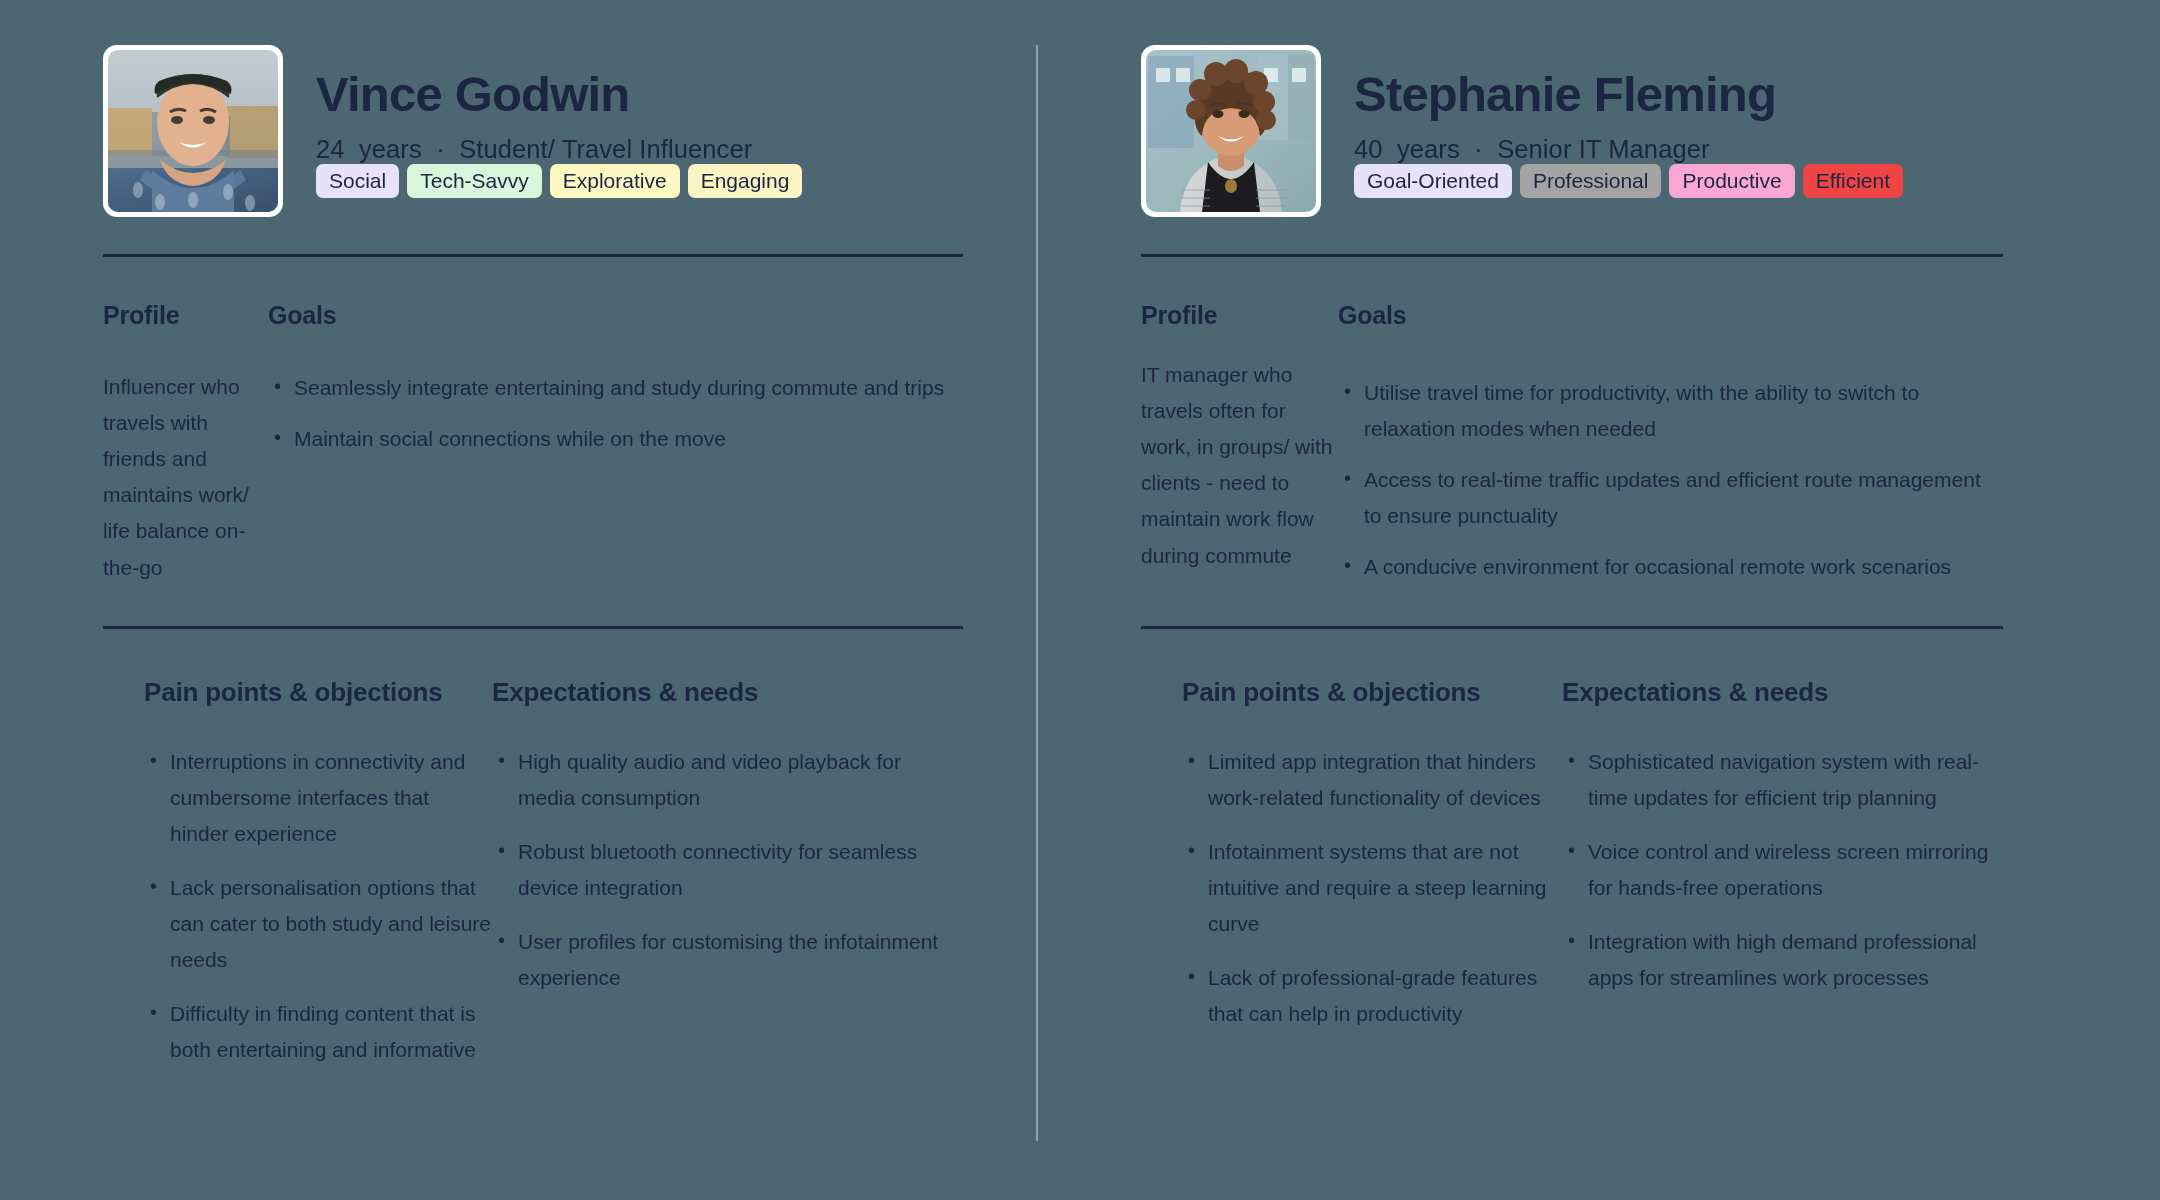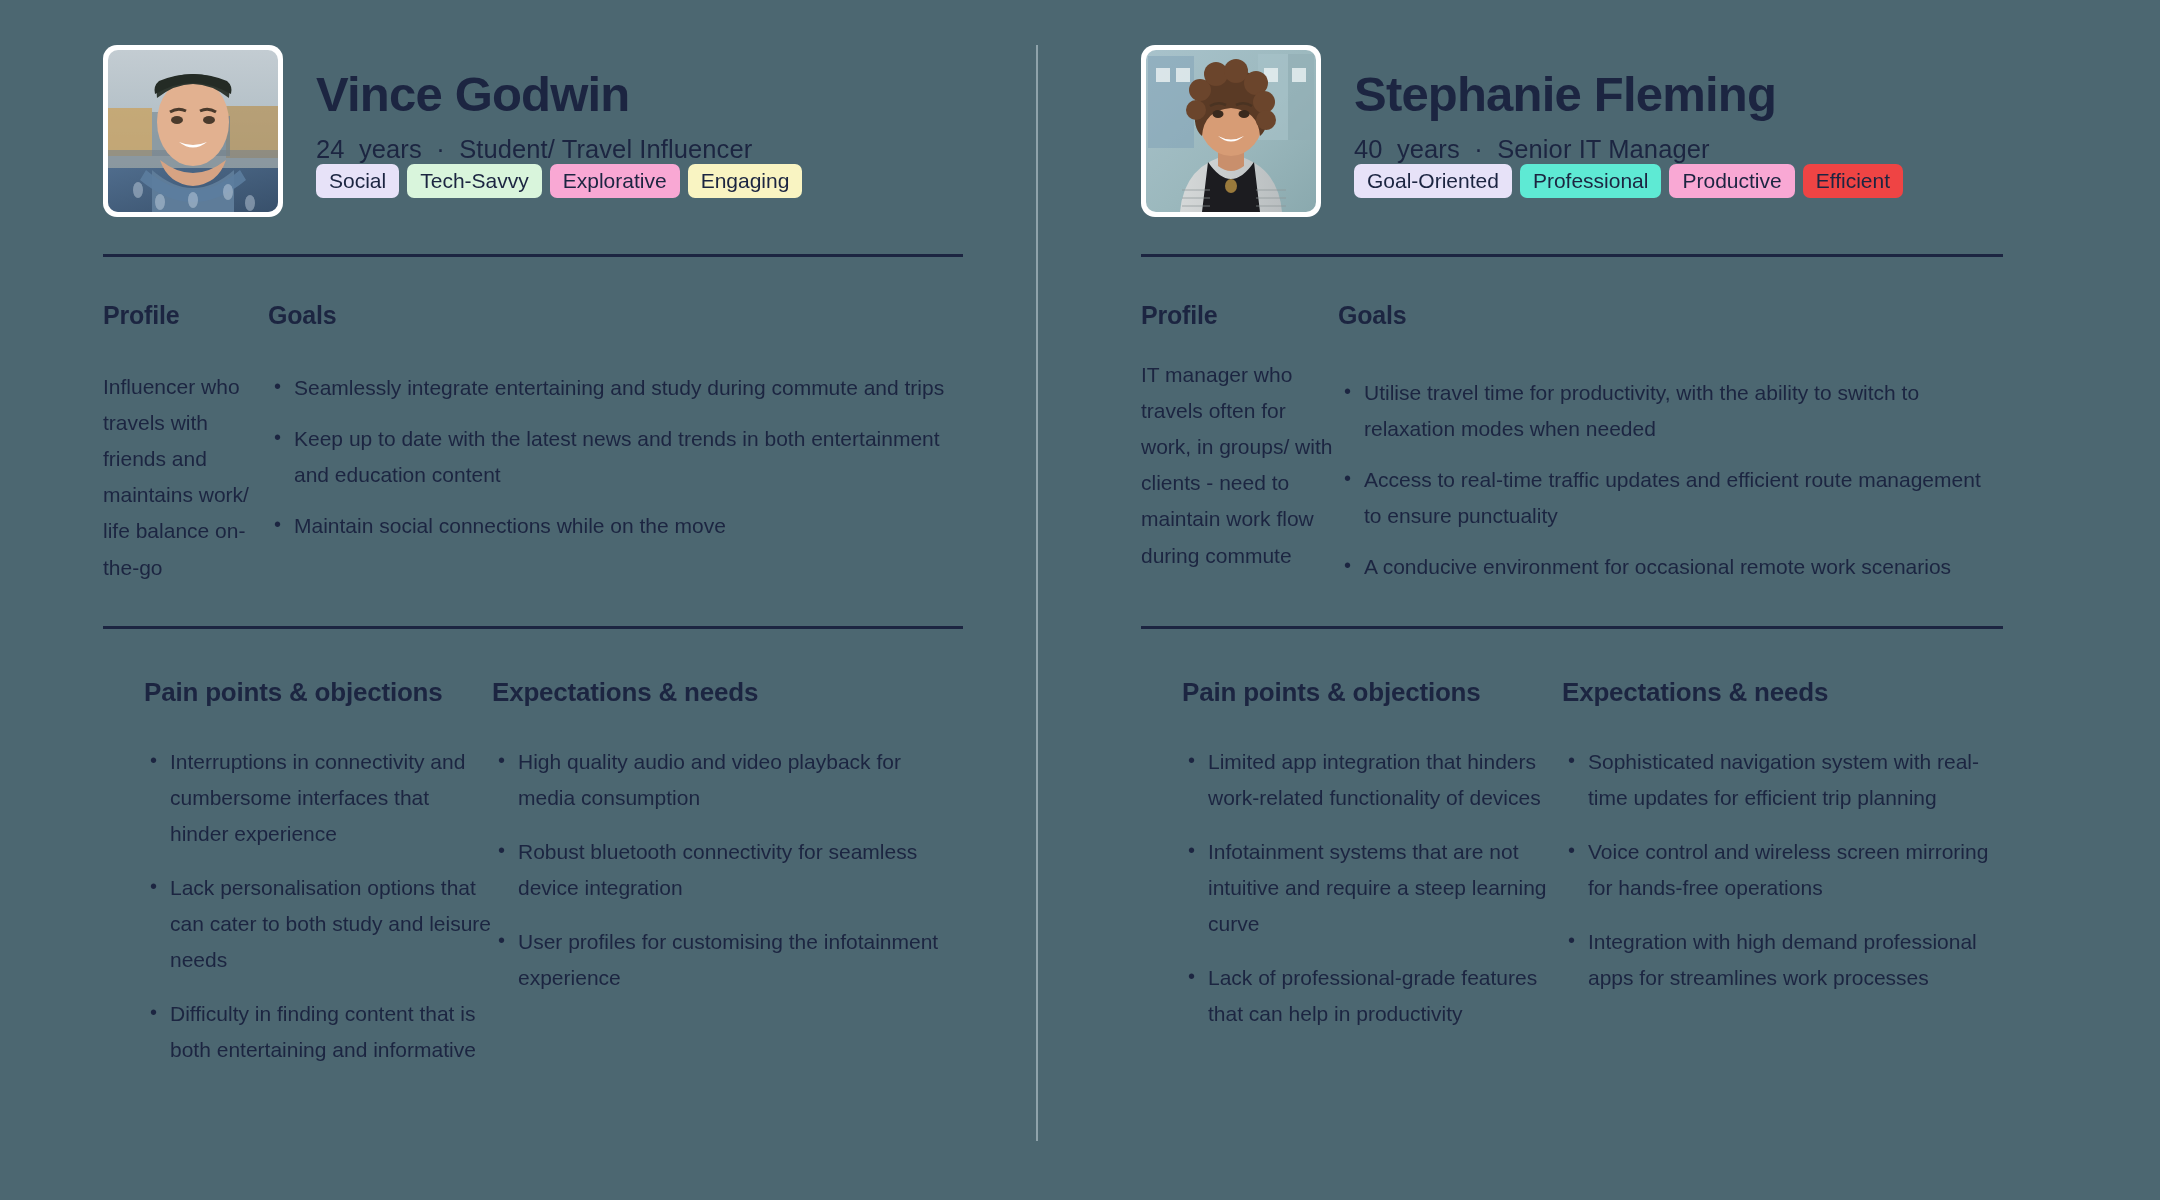--- a/index.html
+++ b/index.html
@@ -224,38 +224,37 @@
         <div class="pname">Vince Godwin</div>
         <div class="pmeta">
           <span>24</span>&nbsp;
           <span>years</span>&nbsp;
           <span>·</span>&nbsp;
           <span>Student/ Travel Influencer</span>
         </div>
         <div class="tags">
           <span class="tag" style="background:#e7e2f8">Social</span>
           <span class="tag" style="background:#d9f5dc">Tech-Savvy</span>
-          <span class="tag" style="background:#f9a8d4">Explorative</span>
+          <span class="tag" style="background:#fef9c3">Explorative</span>
           <span class="tag" style="background:#f9f4c2">Engaging</span>
         </div>
       </div>
     </div>
 
     <div class="hrule hrule-1"></div>
 
     <div class="two-col mid-left">
       <div class="colA">
         <div class="sec-title">Profile</div>
         <p class="body-text">Influencer who travels with friends and maintains work/ life balance on-the-go</p>
       </div>
       <div class="colB">
         <div class="sec-title">Goals</div>
         <ul class="blist">
           <li>Seamlessly integrate entertaining and study during commute and trips</li>
-          <li>Keep up to date with the latest news and trends in both entertainment and education content</li>
           <li>Maintain social connections while on the move</li>
         </ul>
       </div>
     </div>
 
     <div class="hrule hrule-2"></div>
 
     <div class="bot bot-left">
       <div class="colA">
         <div class="sec-title">Pain points &amp; objections</div>
@@ -335,21 +334,21 @@
       <div class="head-txt">
         <div class="pname">Stephanie Fleming</div>
         <div class="pmeta">
           <span>40</span>&nbsp;
           <span>years</span>&nbsp;
           <span>·</span>&nbsp;
           <span>Senior IT Manager</span>
         </div>
         <div class="tags">
           <span class="tag" style="background:#e7e2f8">Goal-Oriented</span>
-          <span class="tag" style="background:#5eead4">Professional</span>
+          <span class="tag" style="background:#a3a3a3">Professional</span>
           <span class="tag" style="background:#f9a8d4">Productive</span>
           <span class="tag" style="background:#ef4444">Efficient</span>
         </div>
       </div>
     </div>
 
     <div class="hrule hrule-1"></div>
 
     <div class="two-col mid-right">
       <div class="colA">

